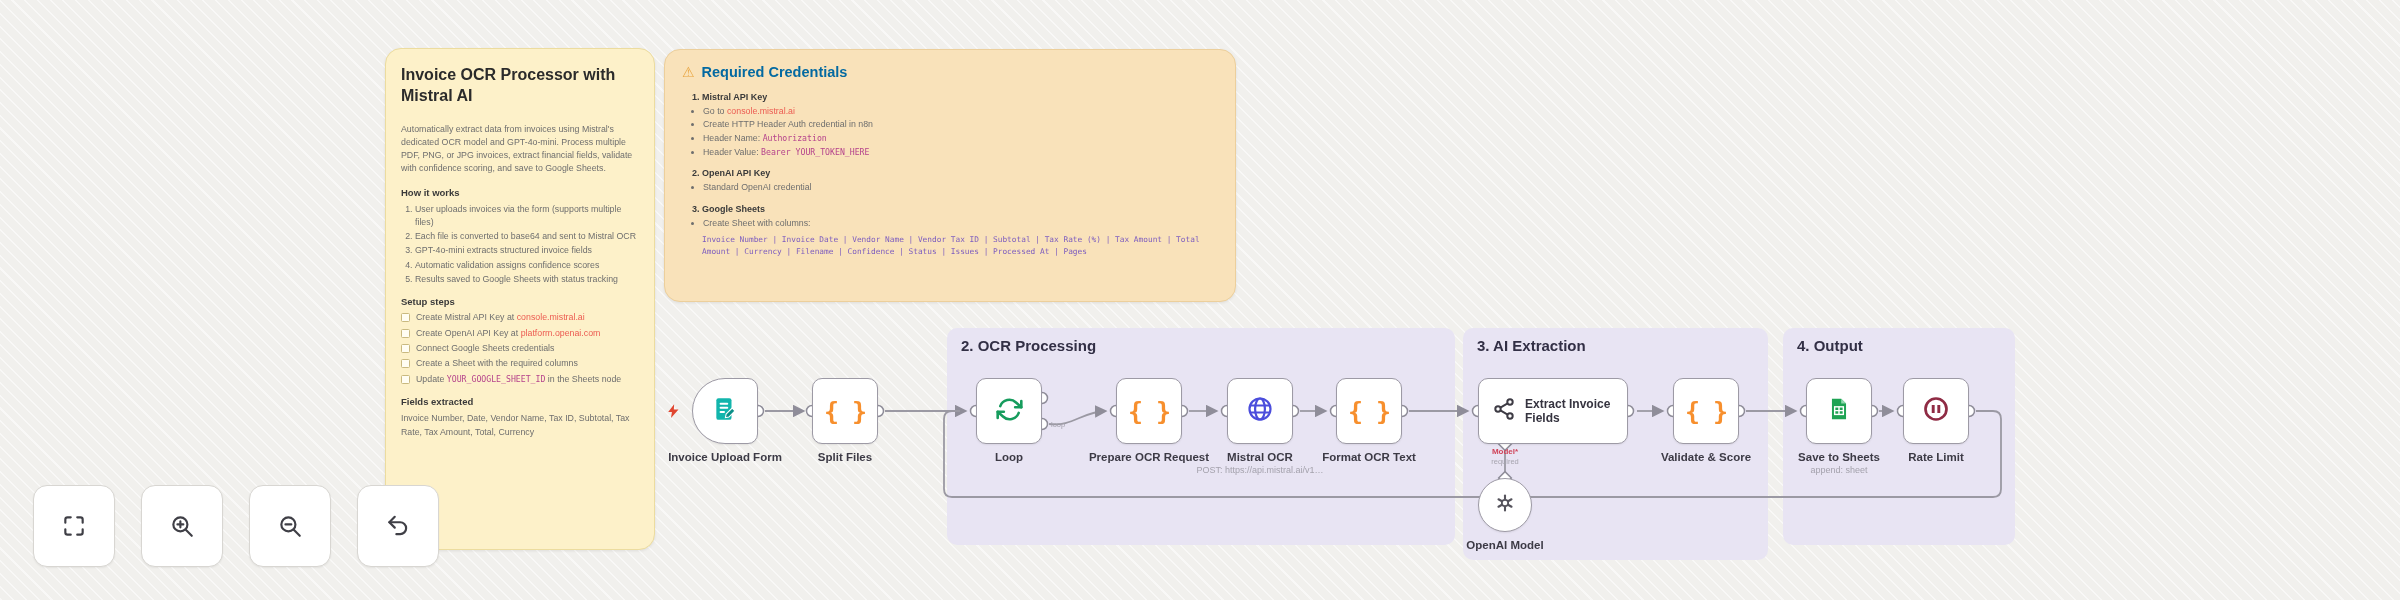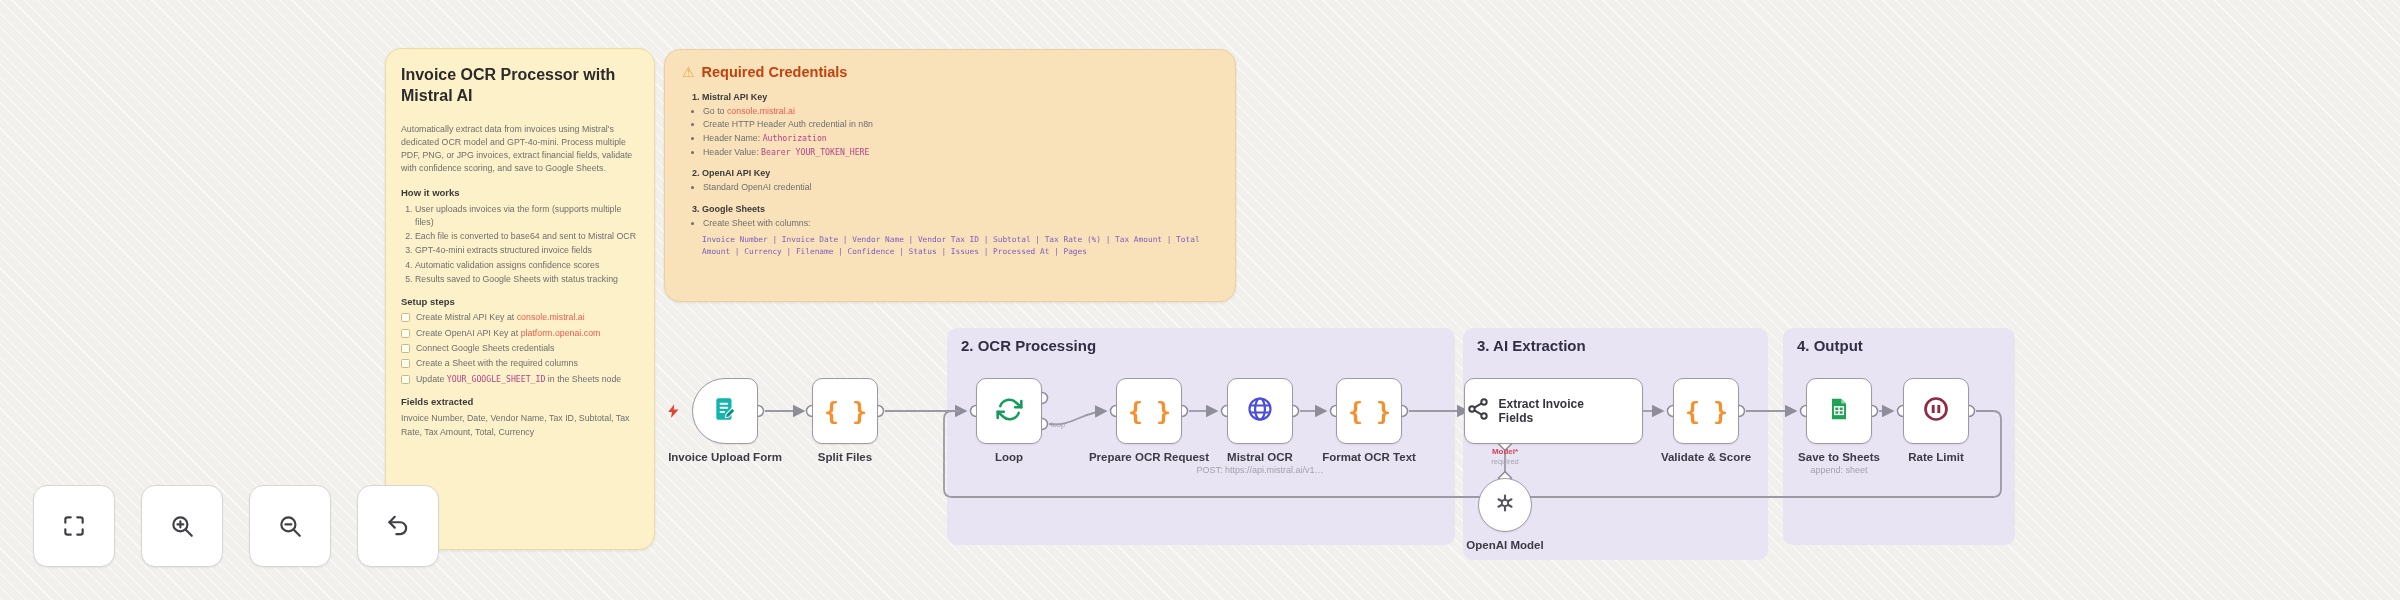--- a/index.html
+++ b/index.html
@@ -10,21 +10,21 @@
   
   .panel{position:absolute;background:var(--panel,#e8e4f3);border-radius:10px;z-index:1;}
   .panel-title{position:absolute;top:9px;left:14px;font-size:15px;font-weight:bold;color:#322f45;white-space:nowrap;}
   
   .wires{position:absolute;left:0;top:0;z-index:2;}
   
   .nwrap{position:absolute;width:160px;display:flex;flex-direction:column;align-items:center;z-index:3;}
   .node{width:66px;height:66px;background:#fff;border:1.6px solid #9d9aa5;border-radius:10px;
     display:flex;align-items:center;justify-content:center;box-shadow:0 1px 2px rgba(0,0,0,.07);box-sizing:border-box;}
   .node.trigger{border-radius:33px 10px 10px 33px;}
-  .node.wide{width:179px;justify-content:flex-start;padding-left:1px;gap:9px;}
+  .node.wide{width:150px;justify-content:flex-start;padding-left:13px;gap:9px;}
   .node.circle{width:54px;height:54px;border-radius:50%;}
   .nlabel{margin-top:7px;font-size:11.5px;font-weight:bold;color:#3c3a45;white-space:nowrap;text-align:center;}
   .nsub{margin-top:2px;font-size:9px;color:#a4a2ac;white-space:nowrap;}
   .inner-label{font-size:12px;font-weight:bold;color:#35333f;line-height:1.2;width:88px;text-align:left;}
   .braces{font-family:"DejaVu Sans Mono",monospace;font-weight:bold;font-size:25px;color:var(--icon-code,#f78f2d);letter-spacing:-1px;}
   .tinylabel{position:absolute;font-size:7.5px;color:#a2a0ab;z-index:3;}
   .model-label{position:absolute;left:1455px;top:447px;width:100px;text-align:center;z-index:3;line-height:1.2;}
   .model-label .l1{font-size:8px;font-weight:bold;color:#d0455a;}
   .model-label .l2{font-size:7.5px;color:#a7a5af;}
   .bolt{position:absolute;left:666px;top:402px;z-index:3;}
@@ -36,21 +36,21 @@
   .note .body{font-size:8.8px;line-height:1.5;color:#6e6e6e;margin:0 0 12px 0;}
   .note h2{font-size:9.5px;color:#3a3a3a;margin:11px 0 5px 0;}
   .note ol{margin:0;padding-left:14px;font-size:8.8px;color:#6e6e6e;line-height:1.4;}
   .note ol li{margin-bottom:2px;}
   .check{display:flex;gap:6px;align-items:flex-start;font-size:8.8px;color:#6e6e6e;margin:4px 0;line-height:1.3;}
   .box{width:7px;height:7px;border:1px solid #c9b97f;background:#fffdf2;border-radius:1.5px;flex:none;margin-top:1px;}
   .link{color:var(--link,#ec5b51);}
   code.inline{font-family:"DejaVu Sans Mono",monospace;font-size:8.2px;color:var(--code-inline,#b5438c);}
   .cred-title{display:flex;align-items:center;gap:7px;margin-bottom:10px;}
   .cred-title .warn{font-size:14px;color:#e8a33d;}
-  .cred-title h1{font-size:14.5px;color:#c2410c;margin:0;}
+  .cred-title h1{font-size:14.5px;color:#0369a1;margin:0;}
   .note h3{font-size:9px;color:#3a3a3a;margin:9px 0 3px 10px;}
   .note ul{margin:0;padding-left:21px;font-size:8.8px;color:#6e6e6e;line-height:1.55;}
   .code-block{margin:3px 0 0 20px;font-family:"DejaVu Sans Mono",monospace;font-size:7.8px;line-height:1.55;color:var(--code-block,#7c5cbf);}
   
   .ctl{position:absolute;top:485px;width:80px;height:80px;background:#fff;border:1px solid #d8d6d2;border-radius:14px;
     display:flex;align-items:center;justify-content:center;box-shadow:0 1px 2px rgba(0,0,0,.06);z-index:5;cursor:pointer;}
 </style>
 </head>
 <body>
 

